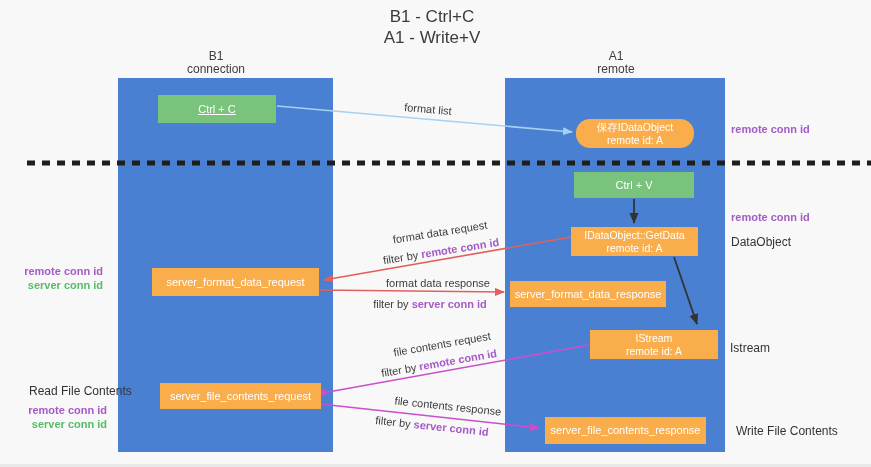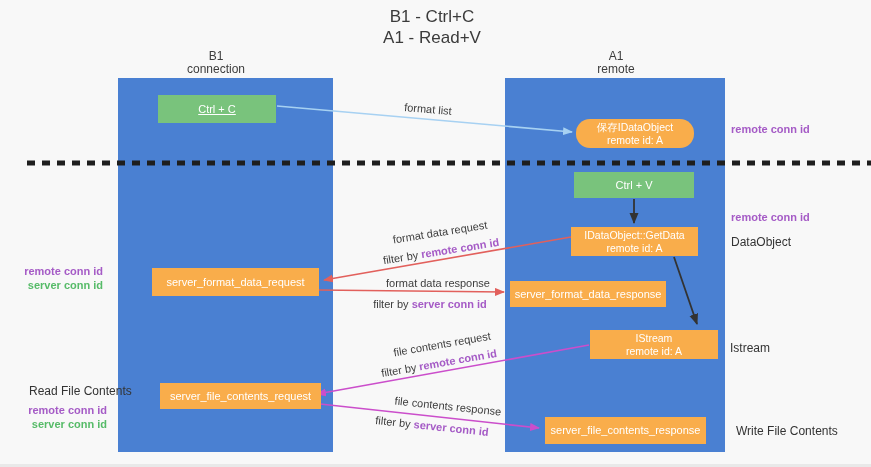--- a/index.html
+++ b/index.html
@@ -70,21 +70,21 @@
 </style>
 </head>
 <body>
 
 <div id="canvas">
 
   <div class="bottom-edge"></div>
 
   <div class="title">
     <div>B1 - Ctrl+C</div>
-    <div>A1 - Read+V</div>
+    <div>A1 - Write+V</div>
   </div>
 
   <div class="lifeline-header lh-left">
     <div>B1</div>
     <div>connection</div>
   </div>
   <div class="lifeline-header lh-right">
     <div>A1</div>
     <div>remote</div>
   </div>

